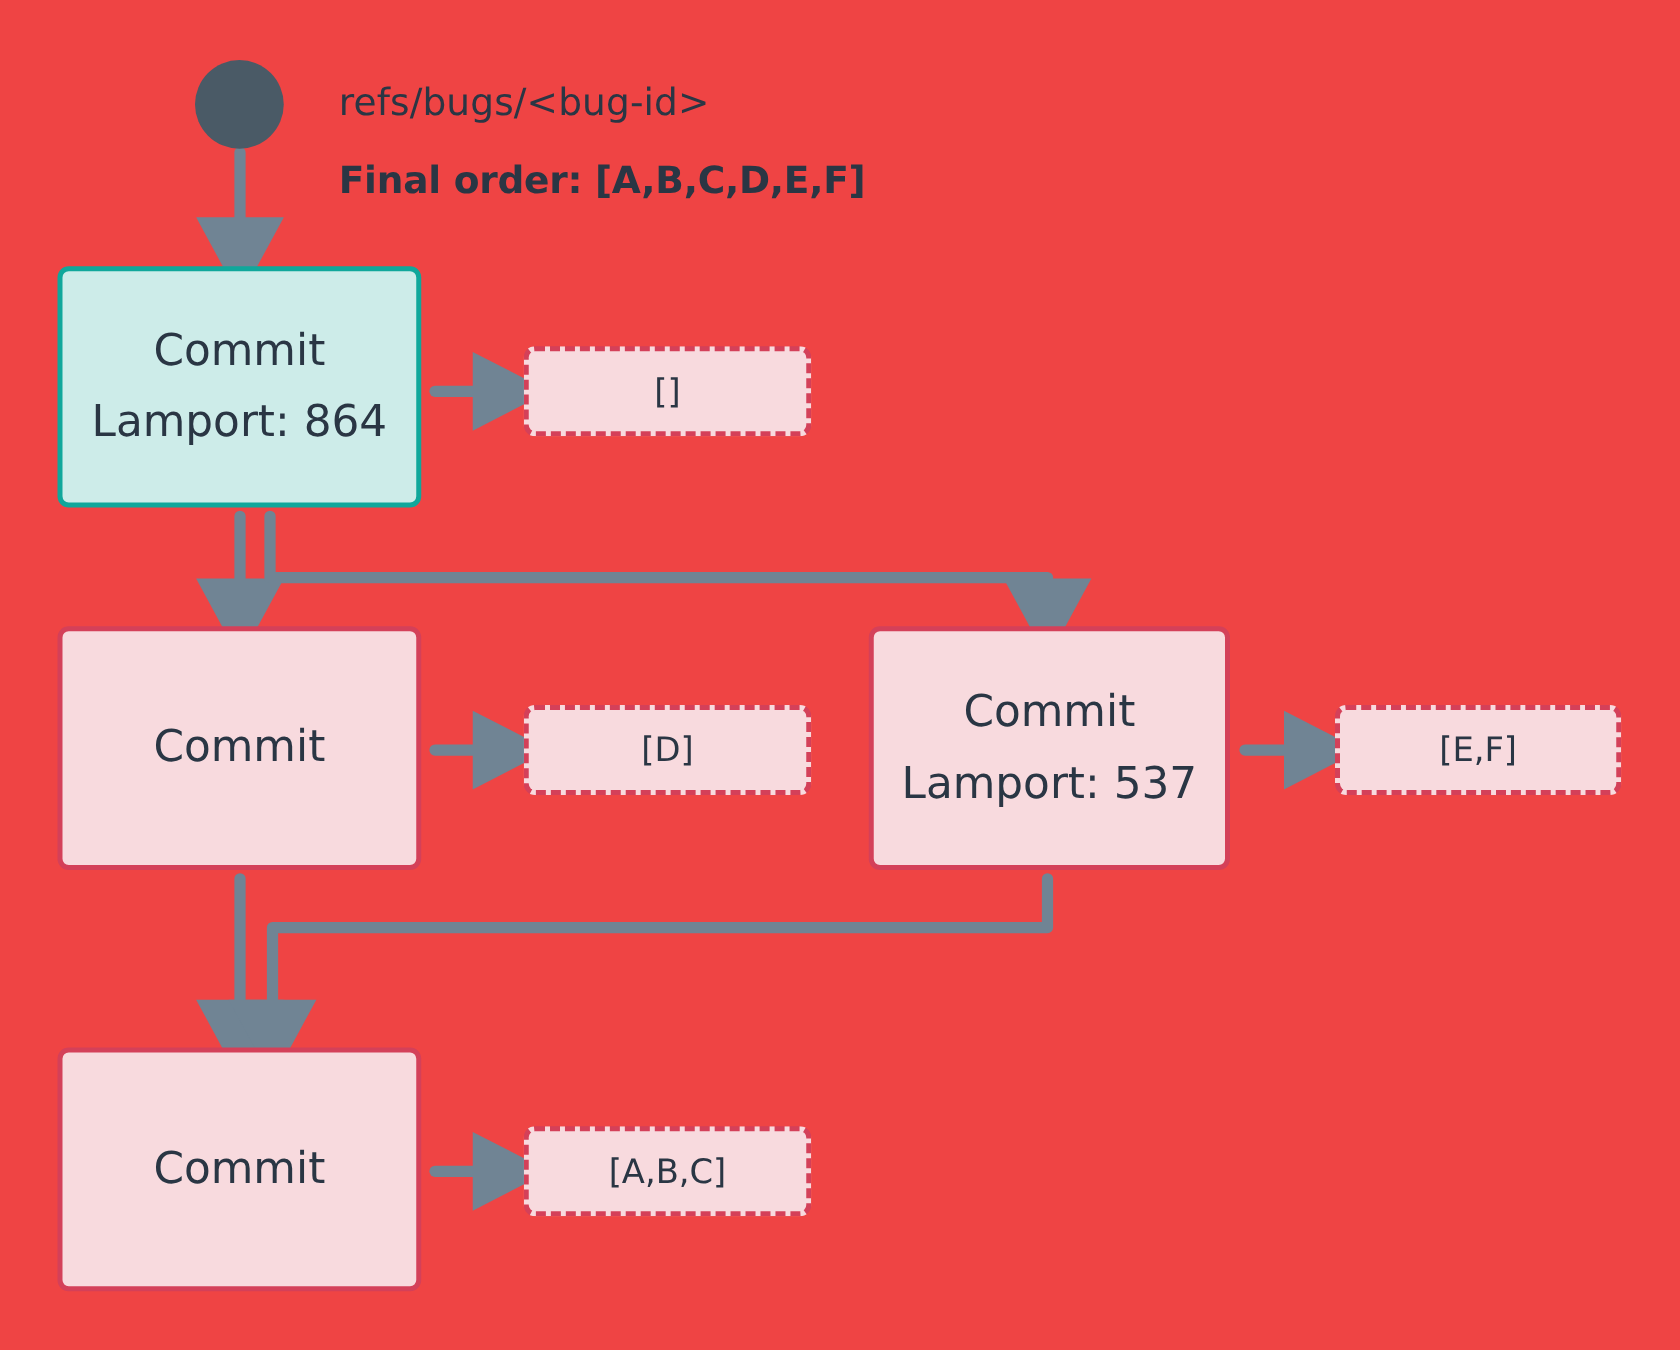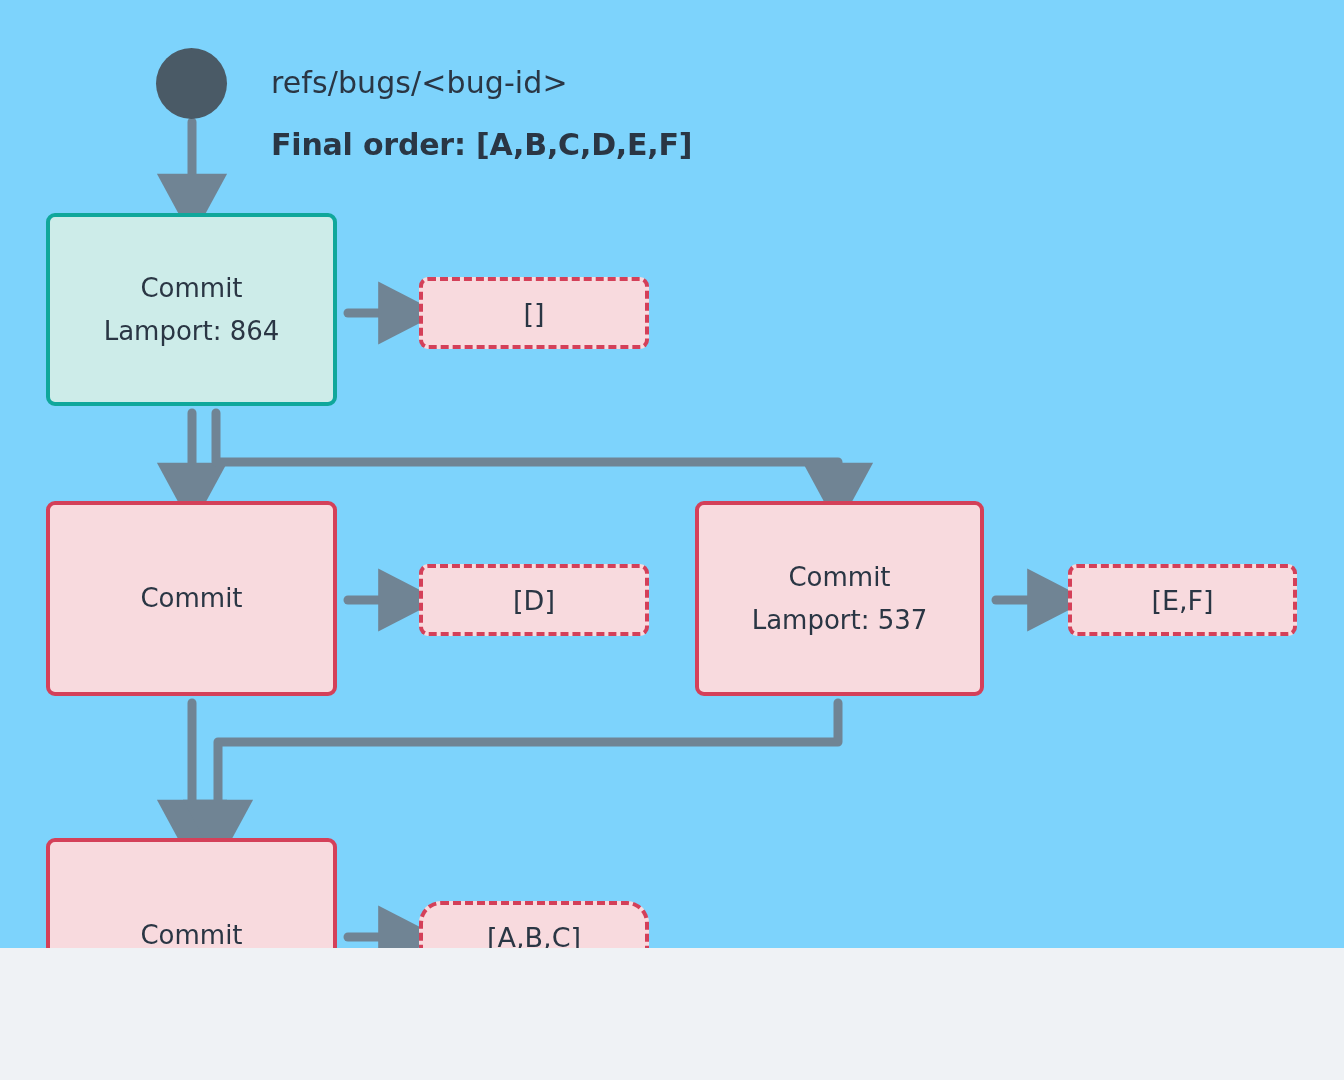--- a/index.html
+++ b/index.html
@@ -3,22 +3,22 @@
 <meta charset="utf-8">
 <style>
   html, body {
     margin: 0;
     padding: 0;
     background: #eff2f5;
   }
   #stage {
     position: relative;
     width: 1344px;
-    height: 948px;
-    background: #7dd3fc;
+    height: 1080px;
+    background: #ef4444;
     font-family: "DejaVu Sans", "Liberation Sans", sans-serif;
     overflow: hidden;
   }
   #wires {
     position: absolute;
     left: 0;
     top: 0;
     width: 1344px;
     height: 1080px;
     pointer-events: none;
@@ -55,21 +55,21 @@
   }
 
   .commit-box {
     position: absolute;
     box-sizing: border-box;
     border-radius: 9px;
     display: flex;
     flex-direction: column;
     align-items: center;
     justify-content: center;
-    font-size: 26px;
+    font-size: 35px;
     color: #2a3644;
     line-height: 1.62;
   }
   .commit-box .cline {
     white-space: nowrap;
   }
   .commit-box.teal {
     background: #cdece9;
     border: 4px solid #10a79b;
   }
@@ -93,21 +93,21 @@
 
   
   #commit-864 { left: 46px;  top: 213px;  width: 291px; height: 193px; }
   #commit-246 { left: 46px;  top: 501px;  width: 291px; height: 195px; }
   #commit-537 { left: 695px; top: 501px;  width: 289px; height: 195px; }
   #commit-127 { left: 46px;  top: 838px;  width: 291px; height: 195px; }
 
   #payload-864 { left: 419px;  top: 277px; width: 230px; height: 72px; }
   #payload-246 { left: 419px;  top: 564px; width: 230px; height: 72px; }
   #payload-537 { left: 1068px; top: 564px; width: 229px; height: 72px; text-align: right; }
-  #payload-127 { left: 419px;  top: 901px; width: 230px; height: 72px; border-radius: 22px; }
+  #payload-127 { left: 419px;  top: 901px; width: 230px; height: 72px; }
 </style>
 </head>
 <body>
 
 <div id="stage">
 
   <svg id="wires" viewBox="0 0 1344 1080" width="1344" height="1080">
     <defs>
       <marker id="ah" markerWidth="9" markerHeight="9" refX="3.1" refY="4.5" orient="auto" markerUnits="strokeWidth">
         <path d="M0.4,0.6 L7.6,4.5 L0.4,8.4 Z" fill="#708494"></path>

